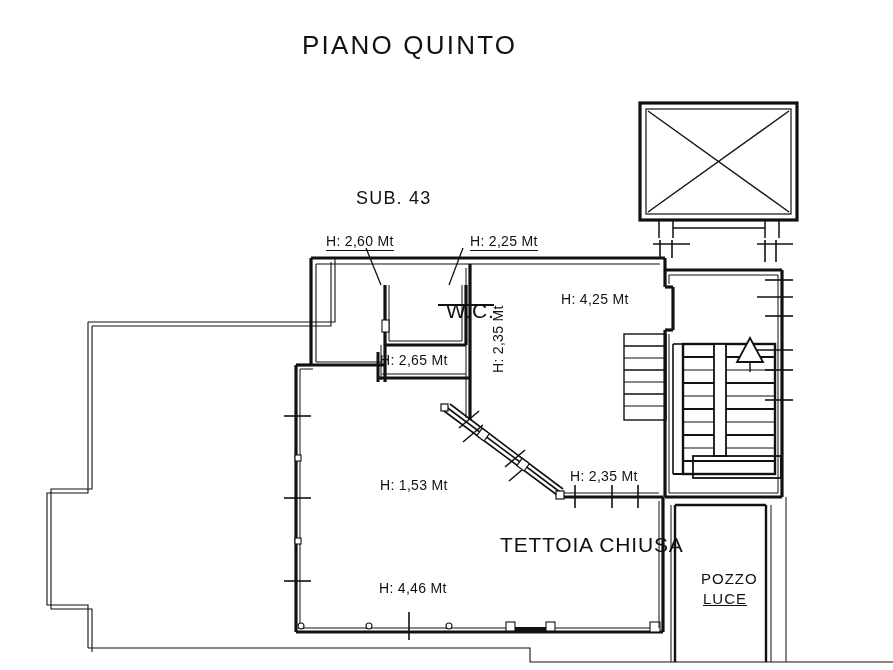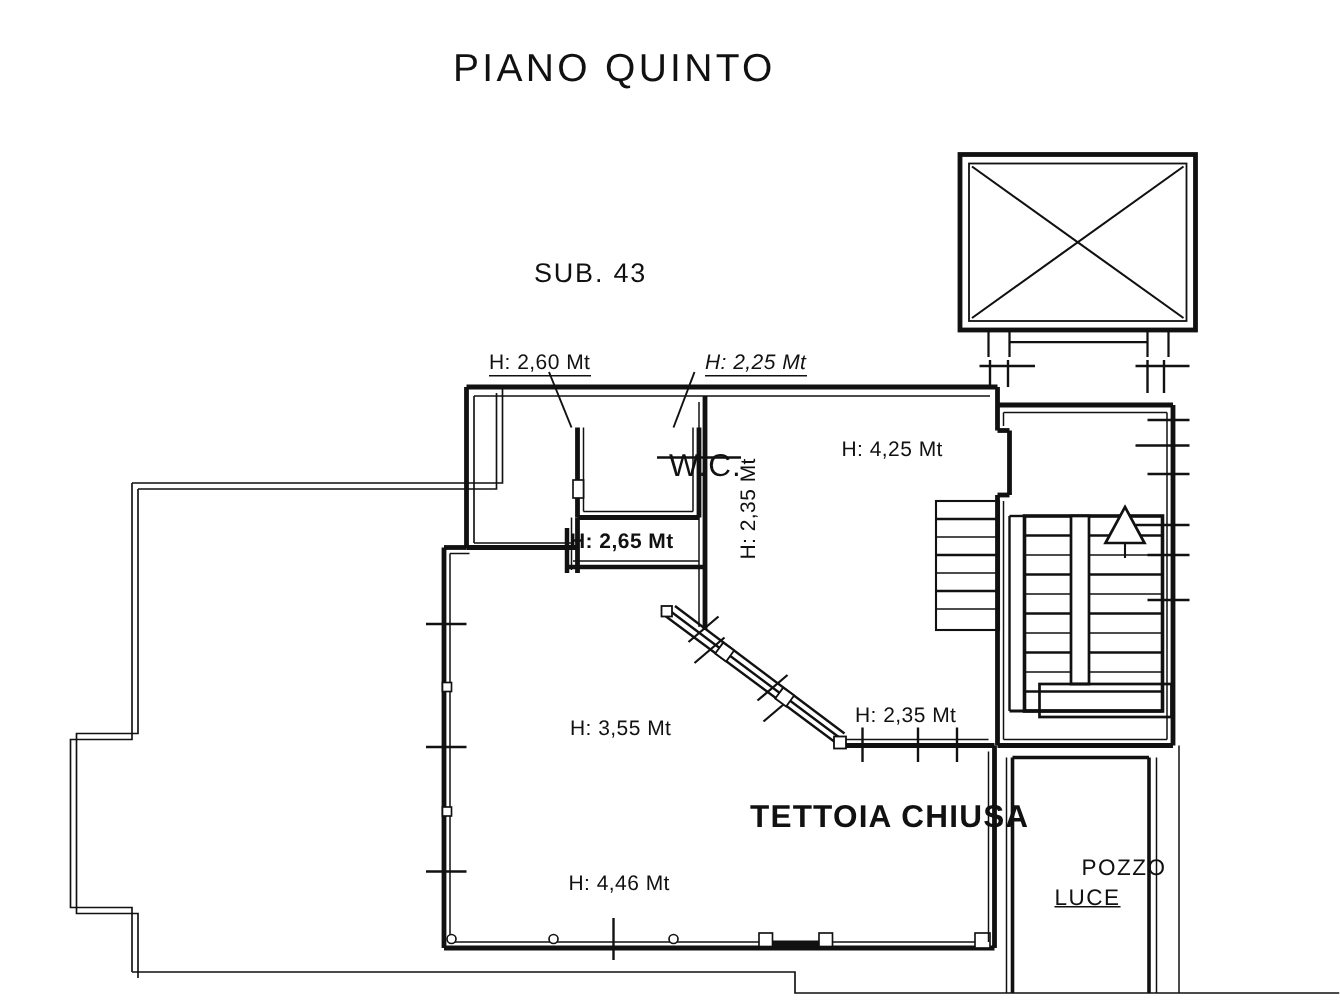--- a/index.html
+++ b/index.html
@@ -35,20 +35,21 @@
     font-family: "Liberation Sans", sans-serif;
   }
   .title-text {
     font-size: 26px;
     letter-spacing: 2.2px;
     font-weight: 400;
   }
   .sub-text {
     font-size: 18px;
     letter-spacing: 1.2px;
+    margin-top: 16px;
   }
   .room-text {
     font-size: 21px;
     letter-spacing: 0.8px;
     margin-left: 48px;
   }
   .h-label {
     font-size: 14px;
     letter-spacing: 0.3px;
   }
@@ -323,34 +324,34 @@
     </g>
 
   </svg>
 
   <div class="txt title-text" style="left:302px; top:30px;">PIANO QUINTO</div>
 
   <div class="txt sub-text" style="left:356px; top:172px;">SUB. 43</div>
 
   <div class="txt h-label-ul" style="left:286px; top:233px;margin-left:40px;">H: 2,60 Mt</div>
 
-  <div class="txt h-label-ul" style="left:470px; top:233px;font-style:italic;">H: 2,25 Mt</div>
+  <div class="txt h-label-ul" style="left:470px; top:233px;">H: 2,25 Mt</div>
 
   <div class="txt h-label" style="left:561px; top:291px;">H: 4,25 Mt</div>
 
   <div class="txt room-text" style="left:398px; top:299px;">W.C.</div>
 
-  <div class="txt h-label" style="left:380px; top:352px;font-weight:bold;">H: 2,65 Mt</div>
+  <div class="txt h-label" style="left:380px; top:352px;">H: 2,65 Mt</div>
 
   <div class="txt vert-label" style="left:490px; top:373px;">H: 2,35 Mt</div>
 
-  <div class="txt h-label" style="left:380px; top:477px;">H: 3,55 Mt</div>
+  <div class="txt h-label" style="left:380px; top:477px;">H: 1,53 Mt</div>
 
   <div class="txt h-label" style="left:570px; top:468px;">H: 2,35 Mt</div>
 
-  <div class="txt room-text" style="left:452px; top:533px;font-weight:bold;">TETTOIA CHIUSA</div>
+  <div class="txt room-text" style="left:452px; top:533px;">TETTOIA CHIUSA</div>
 
   <div class="txt h-label" style="left:379px; top:580px;">H: 4,46 Mt</div>
 
-  <div class="txt pozzo-text" style="left:701px; top:569px;margin-left:20px;">POZZO</div>
+  <div class="txt pozzo-text" style="left:701px; top:569px;">POZZO</div>
   <div class="txt pozzo-text" style="left:703px; top:589px;text-decoration:underline;">LUCE</div>
 
 </div>
 
 </body></html>

